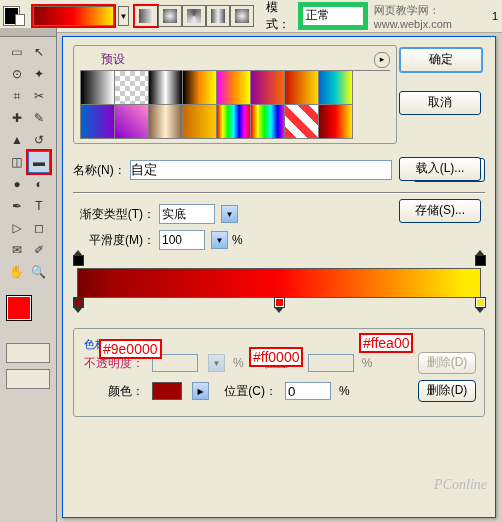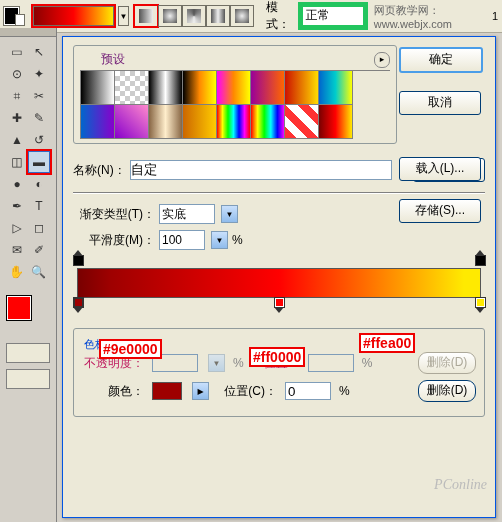--- a/index.html
+++ b/index.html
@@ -51,32 +51,32 @@
 .grad-bar-wrap{margin:18px 4px 4px 4px;position:relative}
 .grad-bar{height:28px;background:linear-gradient(to right,#790000,#9e0000 8%,#ff0000 50%,#ffea00 96%);border:1px solid #555}
 .stop{position:absolute;width:10px;height:14px}
 .stop-top{top:-13px}
 .stop-bot{bottom:-13px}
 .stop-house{width:9px;height:9px;border:1px solid #333;background:#fff;position:relative}
 .stop-house::before{content:"";position:absolute;top:-6px;left:-1px;border-left:5px solid transparent;border-right:5px solid transparent;border-bottom:6px solid #333}
 .stop-bot .stop-house::before{top:auto;bottom:-6px;border-bottom:none;border-top:6px solid #333}
 .stop-bot.sel .stop-house{background:#333}
 .stop-bot .stop-color{width:7px;height:7px;margin:1px}
-.annot{position:absolute;border:2px solid #e00;color:#e00;font-weight:bold;font-size:14px;background:#fff;padding:0 2px;font-family:Arial}
+.annot{position:absolute;border:2px solid #e00;color:#e00;font-weight:normal;font-size:14px;background:#fff;padding:0 2px;font-family:Arial}
 .color-section{border:1px solid #919b9c;border-radius:3px;padding:8px;margin-top:30px}
 .cs-lbl{color:#0046d5;font-size:11px;margin-top:-14px;background:#ece9d8;display:inline-block;padding:0 2px}
 .cs-row{display:flex;align-items:center;gap:8px;margin-bottom:6px}
 .cs-lbl2{width:62px;text-align:right;color:#be185d}
 .cs-lbl2.on{color:#000}
 .cs-in{width:40px;height:16px;border:1px solid #7f9db9;background:#fff;padding:0 2px}
 .cs-in.dis{background:#ece9d8;color:#aca899}
 .pct{color:#888}
 .pct.on{color:#000}
 .col-sw{width:28px;height:16px;border:1px solid #555;background:#9e0000}
-.sm-btn{width:56px;height:20px;background:linear-gradient(#fff,#ece9d8);border:1px solid #003c74;border-radius:9px;text-align:center;line-height:18px;margin-left:auto}
+.sm-btn{width:56px;height:20px;background:linear-gradient(#fff,#ece9d8);border:1px solid #003c74;border-radius:4px;text-align:center;line-height:18px;margin-left:auto}
 .sm-btn.dis{color:#aca899;border-color:#aca899}
 .wm2{position:absolute;right:8px;bottom:4px;color:#bbb;font-style:italic;font-size:14px;font-family:Georgia}
 </style>
 </head>
 <body>
 
 <div class="top-options">
   <div class="sw-fg"></div>
   <div class="sw-bg"></div>
   <div class="grad-preview"></div>

